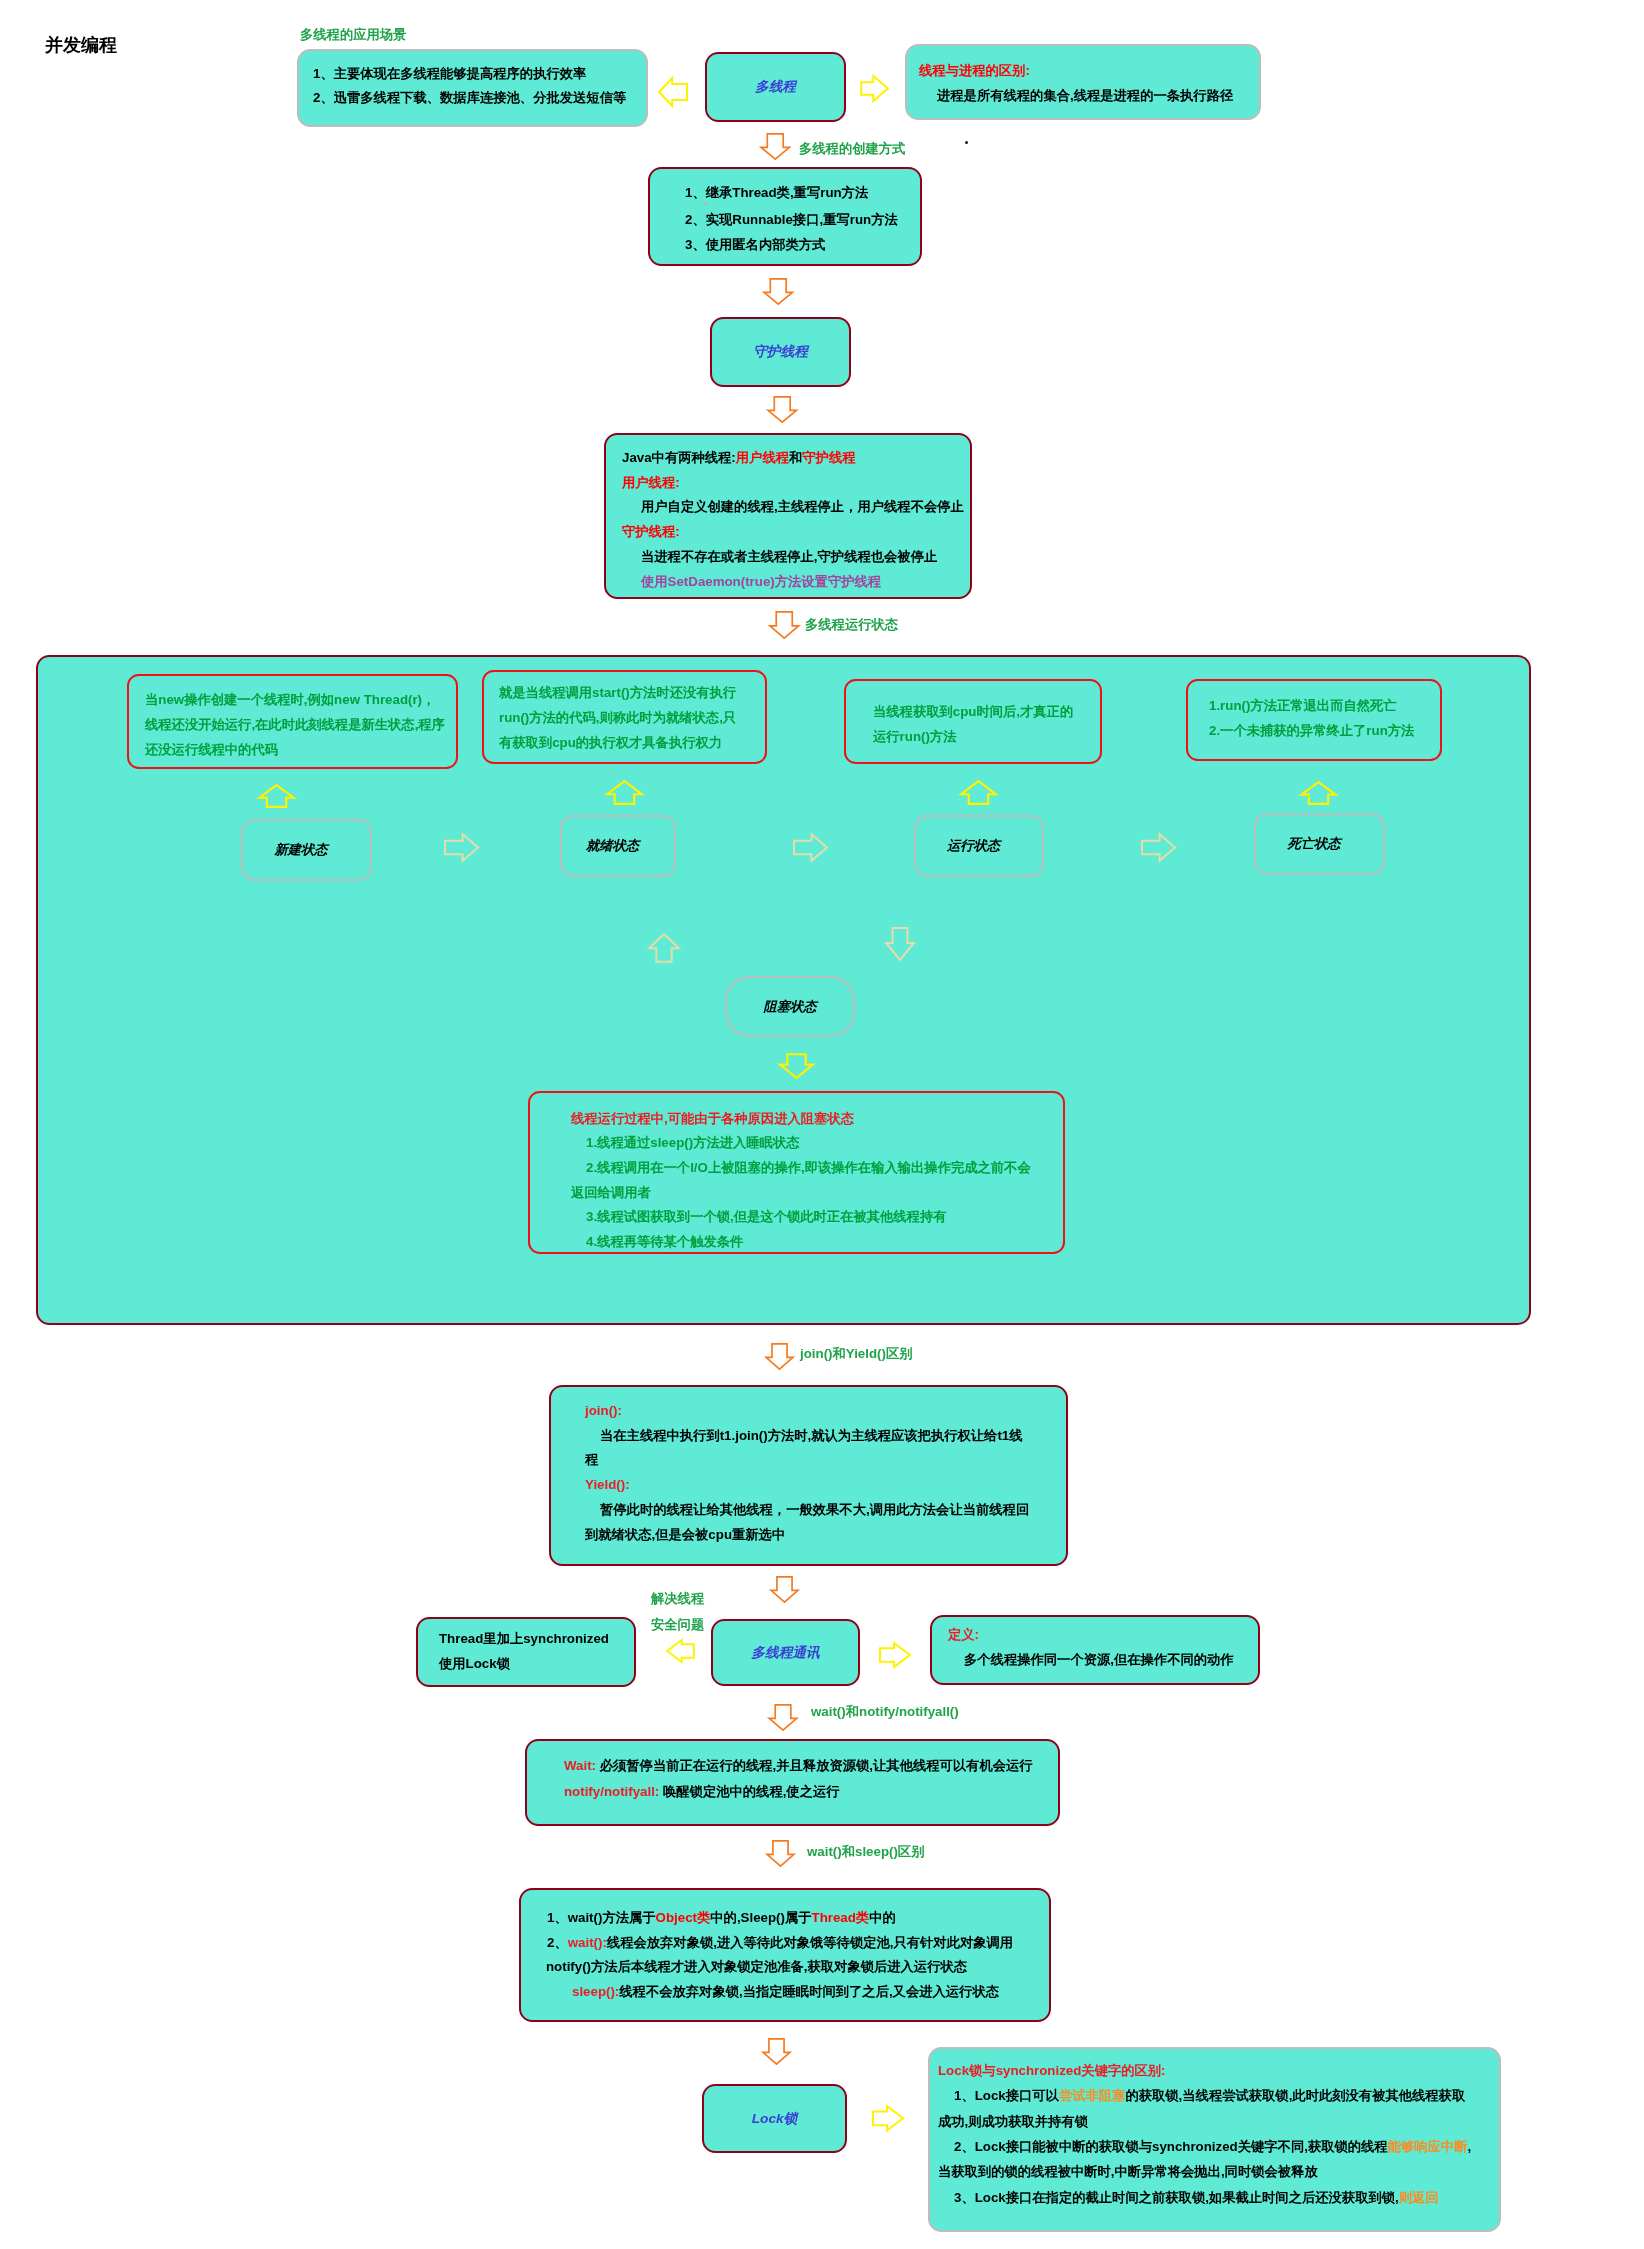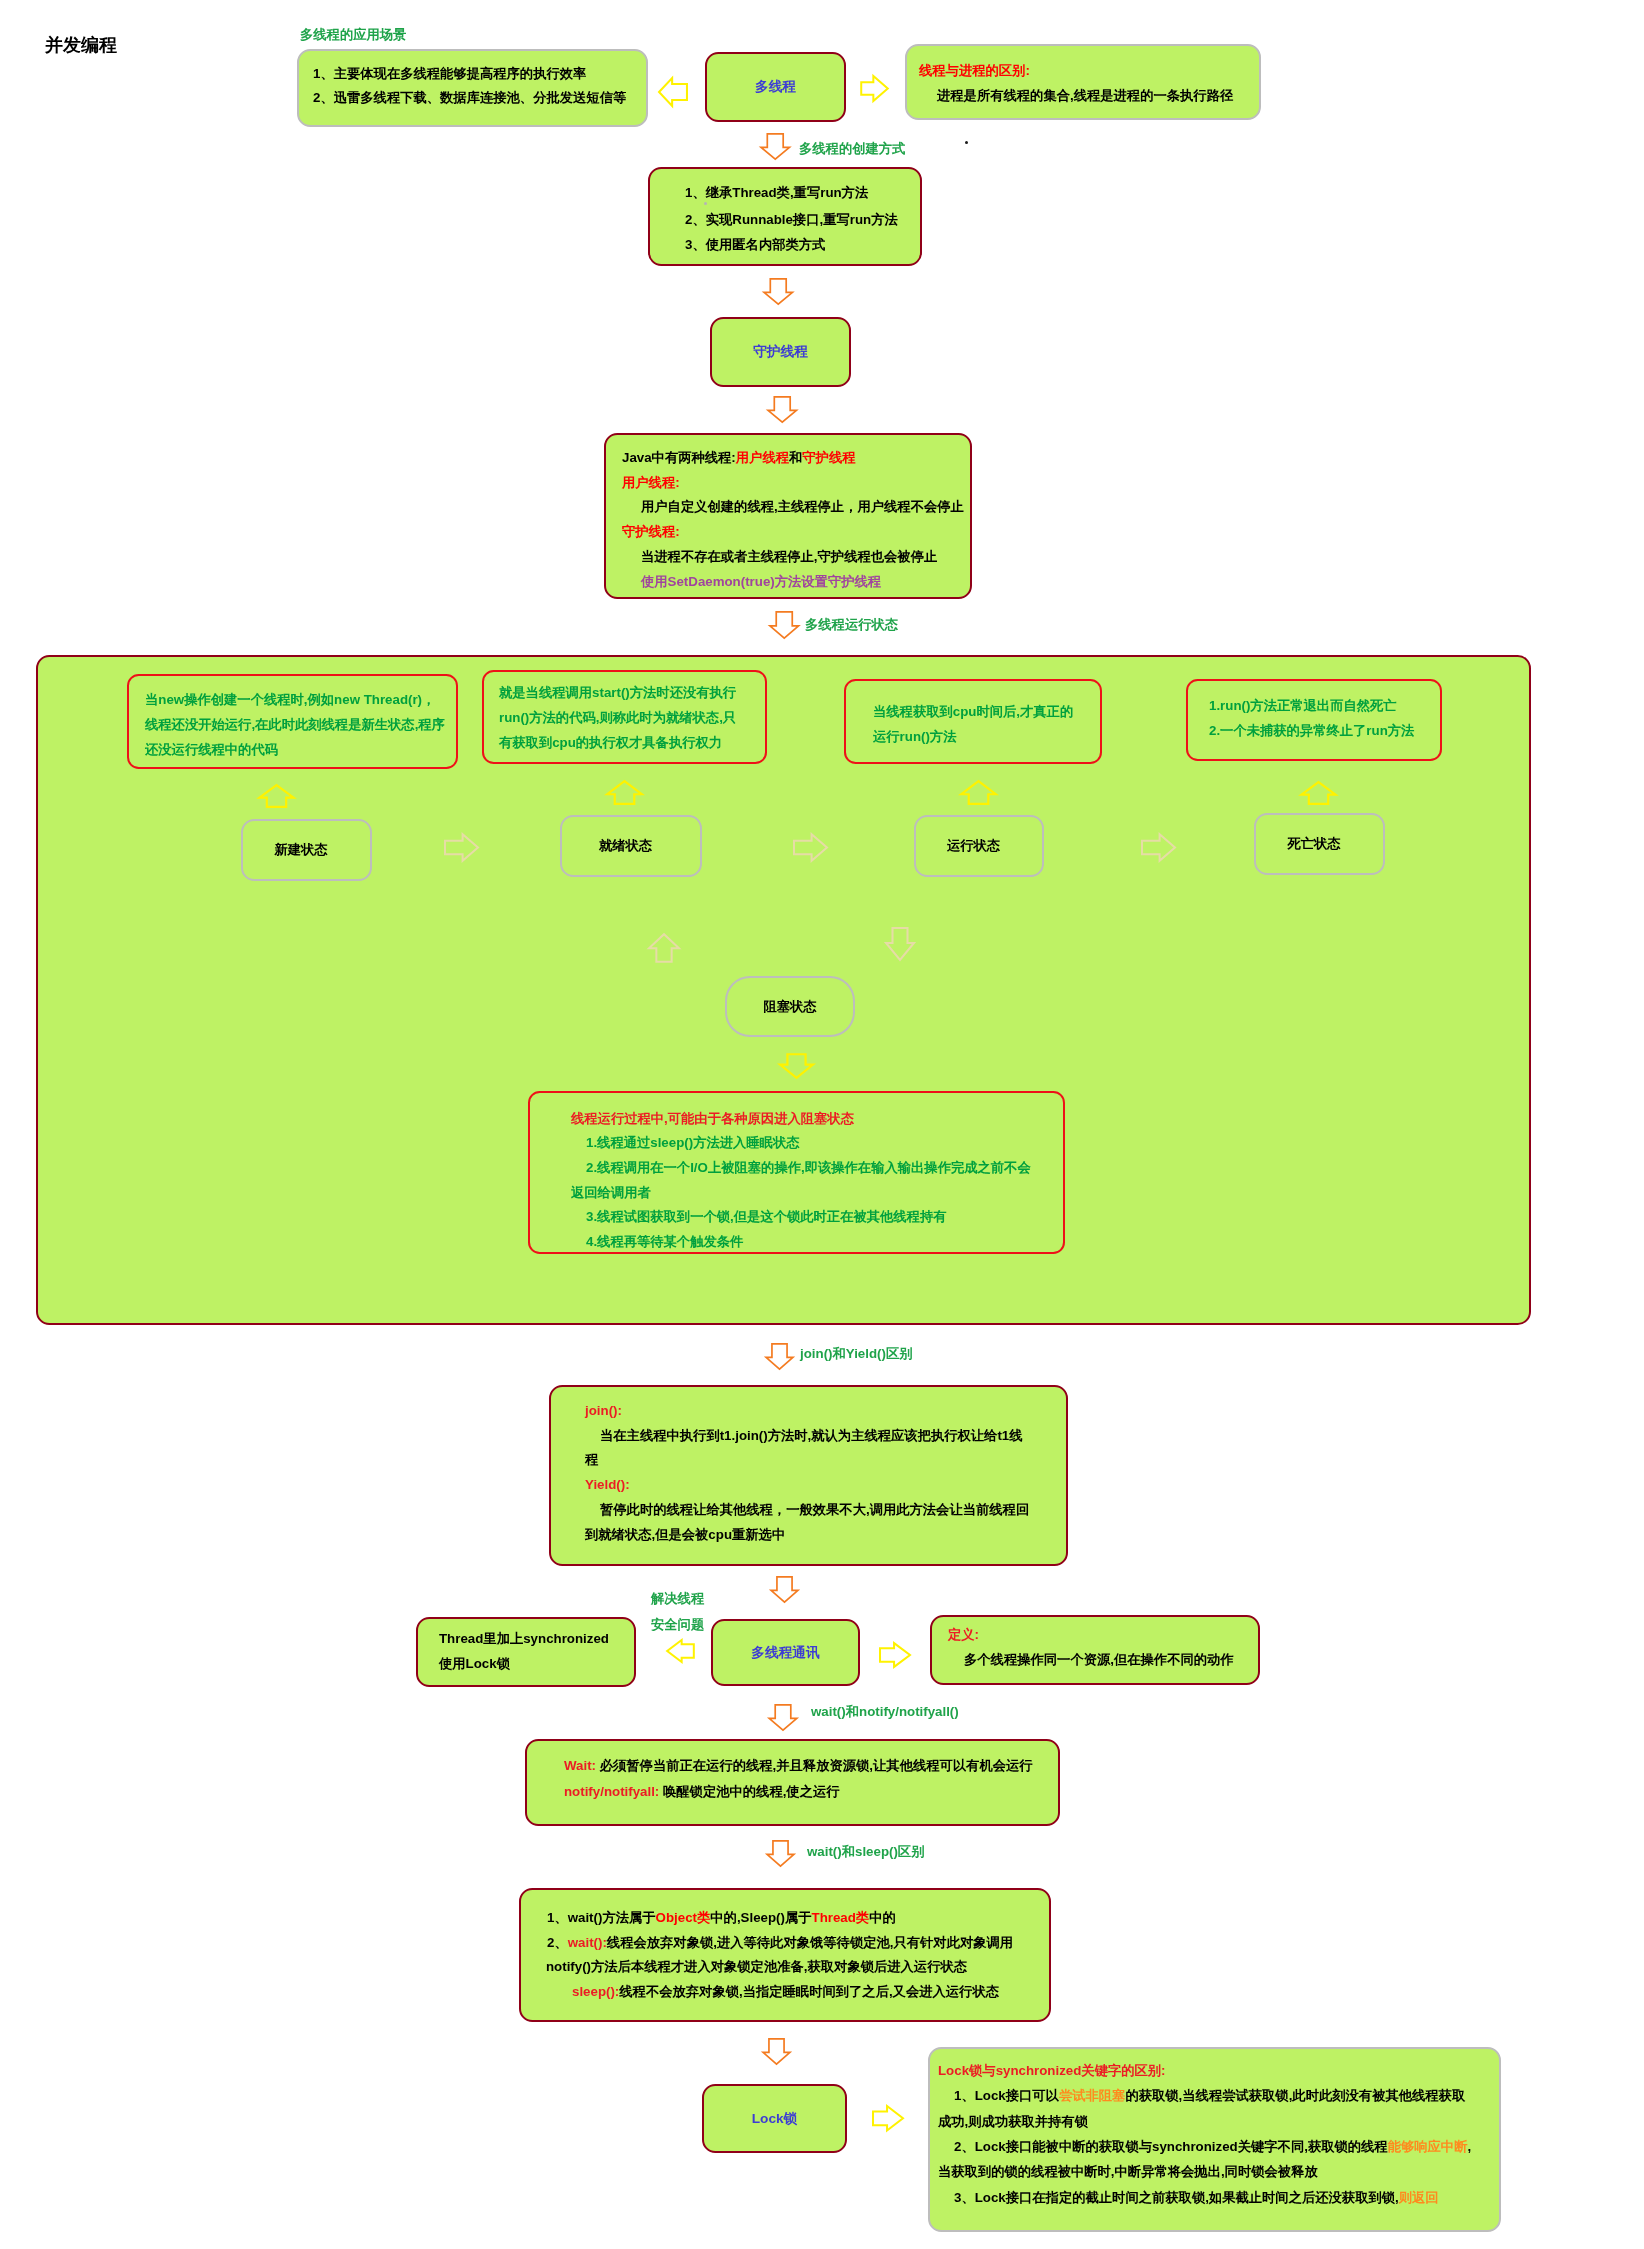--- a/index.html
+++ b/index.html
@@ -1,21 +1,21 @@
 <!DOCTYPE html>
 <html style="font-size:12.5px"><head>
 <meta charset="utf-8">
 <title>并发编程</title>
 <style>
   html,body{margin:0;padding:0;background:#ffffff;}
   body{width:1645px;height:2250px;position:relative;overflow:hidden;
        font-family:"Liberation Sans",sans-serif;}
   #stage{position:absolute;left:0;top:0;width:1645px;height:2250px;background:#fff;}
   .abs{position:absolute;box-sizing:border-box;}
-  .box{position:absolute;box-sizing:border-box;background:#bef264;}
+  .box{position:absolute;box-sizing:border-box;background:#5eead4;font-style:italic;}
   .bd-dark{border:2.3px solid #900018;border-radius:13.3px;}
   .bd-red{border:2.3px solid #EE1118;border-radius:11.7px;}
   .bd-grey{border:2.3px solid #BDBDBD;border-radius:13.3px;}
   .title{font-weight:bold;font-size:18px;color:#000;white-space:nowrap;}
   .lbl{font-weight:bold;font-size:13.3px;color:#1FA34A;white-space:nowrap;}
   .node{display:flex;align-items:center;justify-content:center;text-align:center;
         font-weight:bold;font-size:13.7px;color:#3D3DD4;}
   .snode{display:flex;align-items:center;justify-content:center;text-align:center;
         font-weight:bold;font-size:13.3px;color:#000;padding-right:11px;box-sizing:border-box;}
   .snode.nopad{padding-right:0;}
@@ -96,21 +96,21 @@
     </svg>
 <svg class="abs" style="left:960px;top:780px;" width="37" height="25" viewBox="0 0 47 32">
       <path d="M 11.0,30.6 L 11.0,18.2 L 1.4,18.2 L 23.5,1.4 L 45.6,18.2 L 36.0,18.2 L 36.0,30.6 Z" fill="none" stroke="#FFF200" stroke-width="2.8" stroke-linejoin="miter"></path>
     </svg>
 <svg class="abs" style="left:1300px;top:781px;" width="37" height="24" viewBox="0 0 47 31">
       <path d="M 11.0,29.6 L 11.0,17.7 L 1.4,17.7 L 23.5,1.4 L 45.6,17.7 L 36.0,17.7 L 36.0,29.6 Z" fill="none" stroke="#FFF200" stroke-width="2.8" stroke-linejoin="miter"></path>
     </svg>
 <div class="box bd-grey" style="left:220px;top:819px;width:131px;height:62px;margin-left:21px;">
       <div class="snode" style="width:100%;height:100%;">新建状态</div>
     </div>
-<div class="box bd-grey" style="left:560px;top:815px;width:142px;height:62px;">
+<div class="box bd-grey" style="left:560px;top:815px;width:116px;height:62px;">
       <div class="snode" style="width:100%;height:100%;">就绪状态</div>
     </div>
 <div class="box bd-grey" style="left:914px;top:815px;width:130px;height:62px;">
       <div class="snode" style="width:100%;height:100%;">运行状态</div>
     </div>
 <div class="box bd-grey" style="left:1254px;top:813px;width:131px;height:62px;">
       <div class="snode" style="width:100%;height:100%;">死亡状态</div>
     </div>
 <svg class="abs" style="left:444px;top:833px;" width="35" height="29" viewBox="0 0 45 37">
       <path d="M 1.3,9.8 L 23.9,9.8 L 23.9,1.3 L 43.7,18.5 L 23.9,35.7 L 23.9,27.2 L 1.3,27.2 Z" fill="none" stroke="#E6DCA6" stroke-width="2.6" stroke-linejoin="miter"></path>

